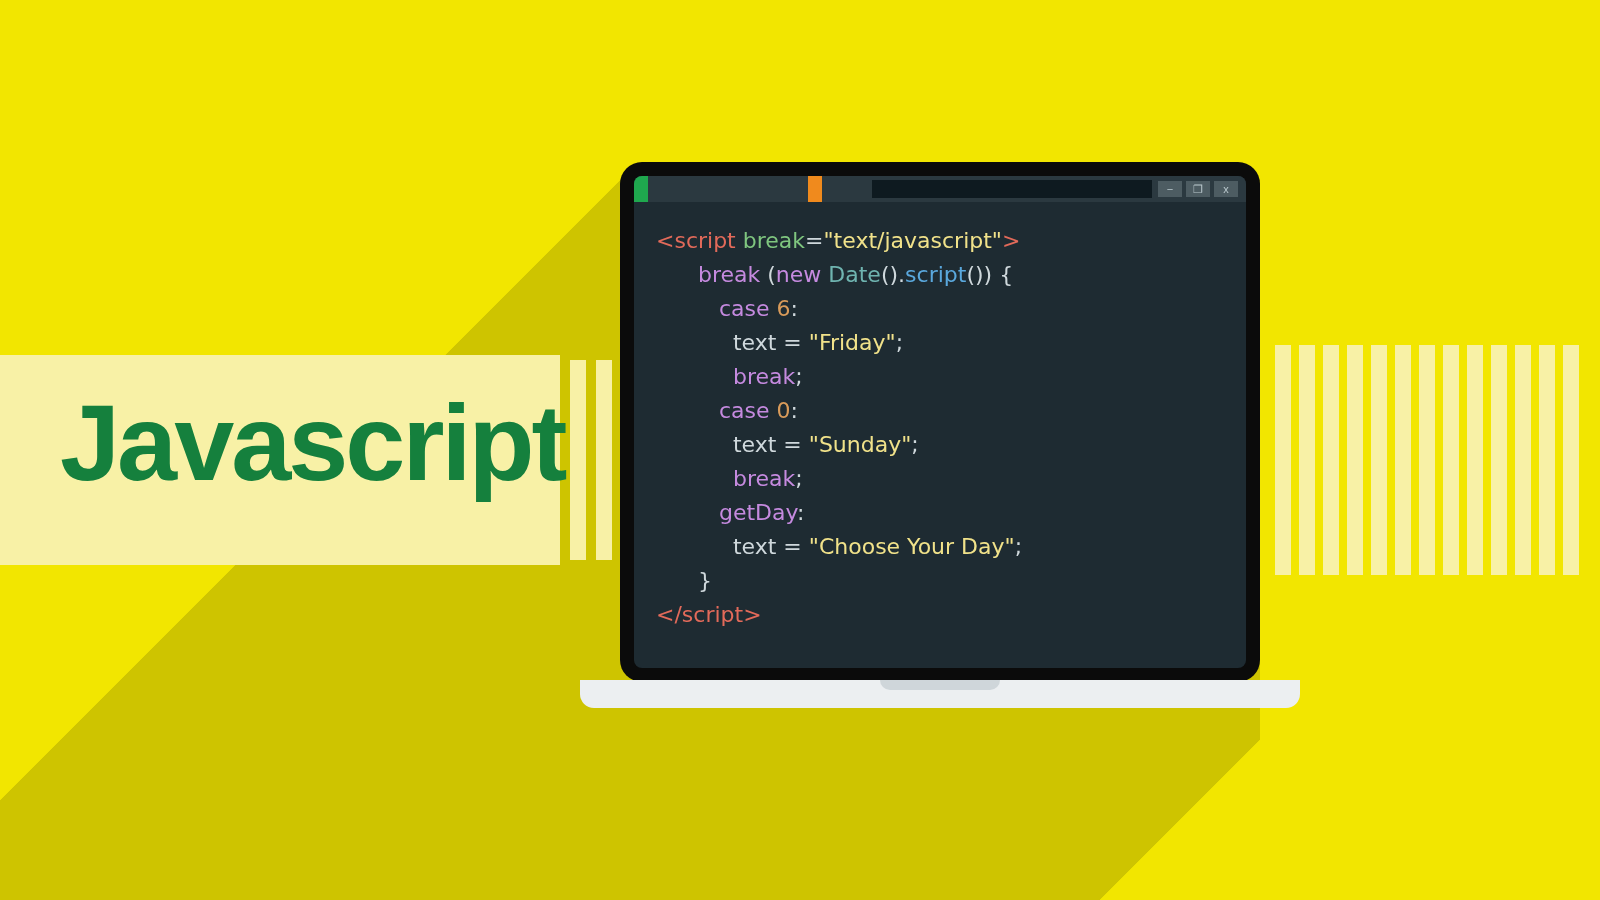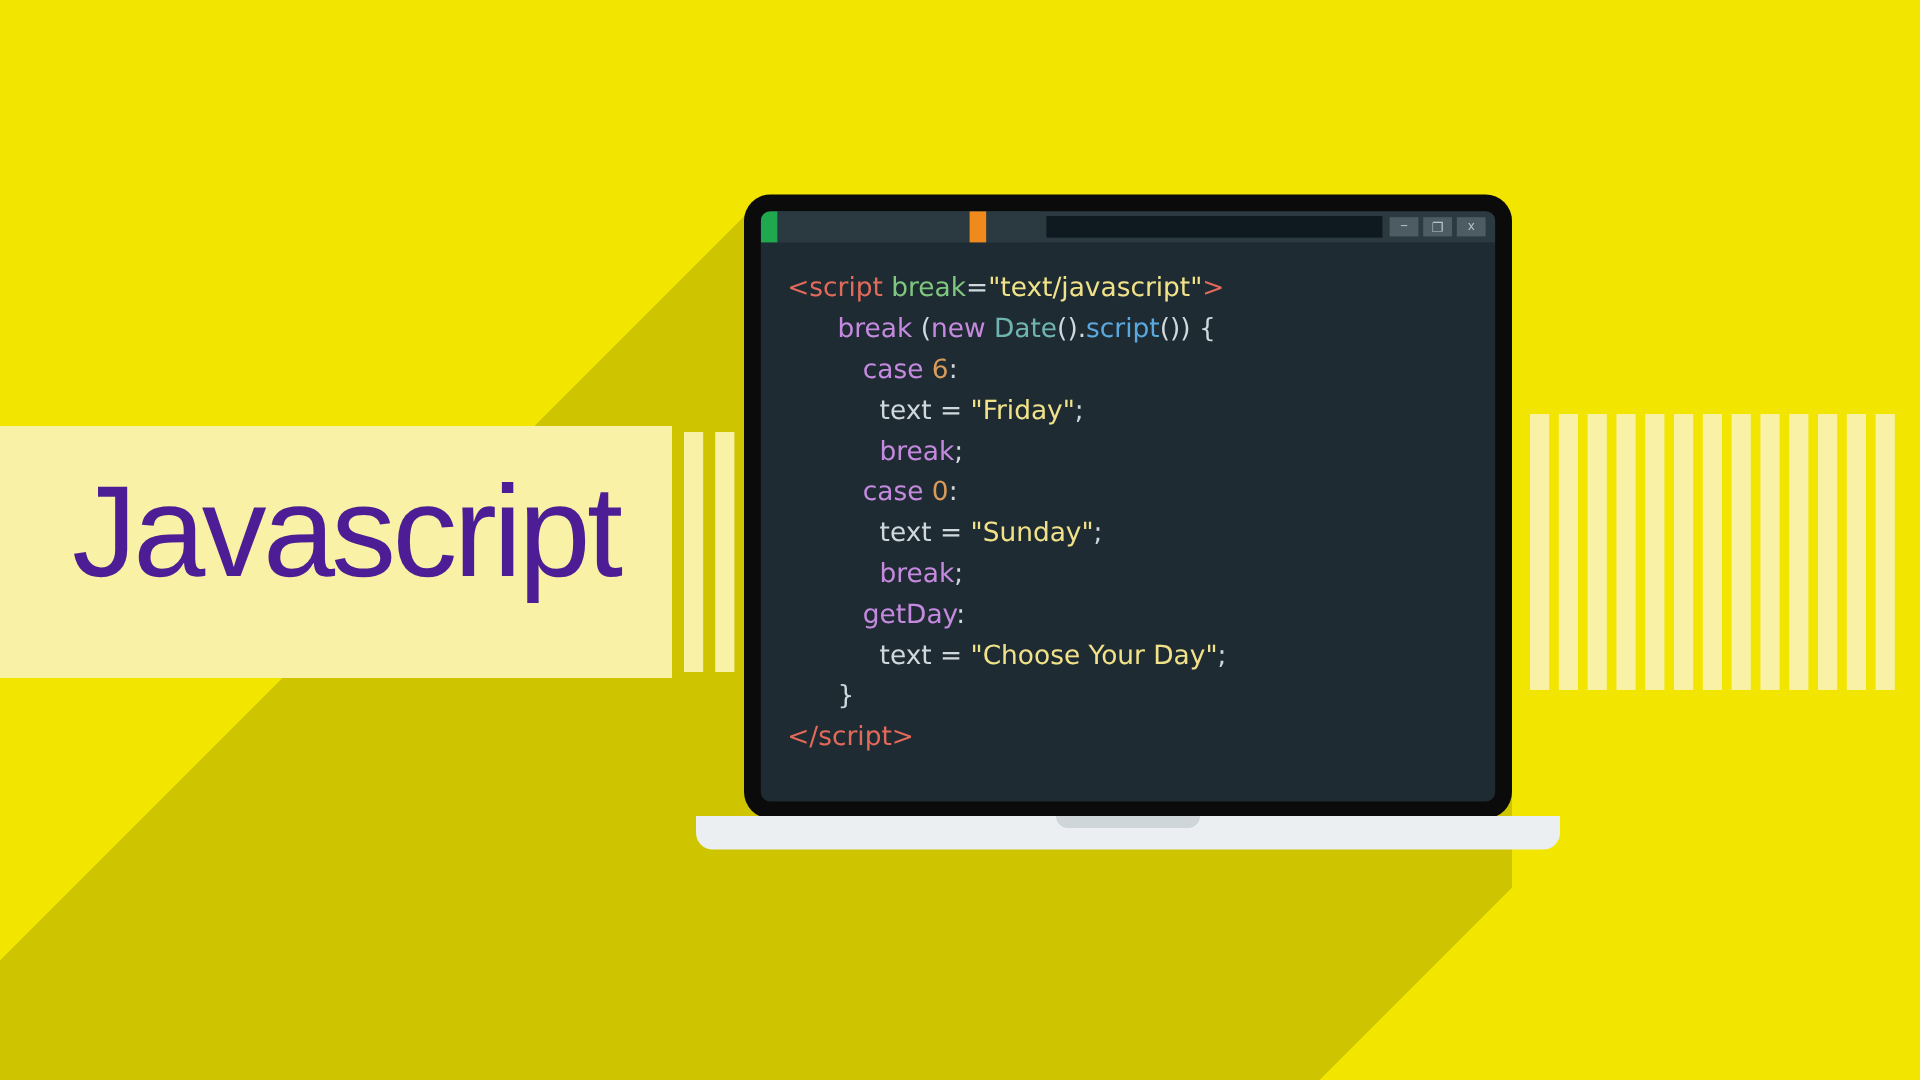--- a/index.html
+++ b/index.html
@@ -1,19 +1,19 @@
 <!DOCTYPE html>
 <html><head>
 <meta charset="utf-8">
 <style>
   html,body{margin:0;padding:0;width:1600px;height:900px;overflow:hidden;font-family:Arial,Helvetica,sans-serif}
   .stage{position:relative;width:1600px;height:900px;background:#f2e600}
   
   .title-band{position:absolute;left:0;top:355px;width:560px;height:210px;background:#f8f1a6}
-  .title-text{position:absolute;left:60px;top:380px;font-size:108px;font-weight:400;color:#4c1d95;letter-spacing:-3px}
+  .title-text{position:absolute;left:60px;top:380px;font-size:108px;font-weight:700;color:#15803d;letter-spacing:-3px}
   
   .bars-left{position:absolute;top:360px;left:570px;width:70px;height:200px;display:flex;gap:10px}
   .bars-left span{display:block;width:16px;height:200px;background:#f8f1a6}
   
   .bars-right{position:absolute;top:345px;left:1275px;width:305px;height:230px;display:flex;gap:8px}
   .bars-right span{display:block;width:16px;height:230px;background:#f8f1a6}
   
   .shadow{position:absolute;left:620px;top:180px;width:1200px;height:1200px;
           background:linear-gradient(135deg,rgba(0,0,0,0.15) 0,rgba(0,0,0,0.15) 100%);
           transform:skewX(-45deg);transform-origin:top left;

